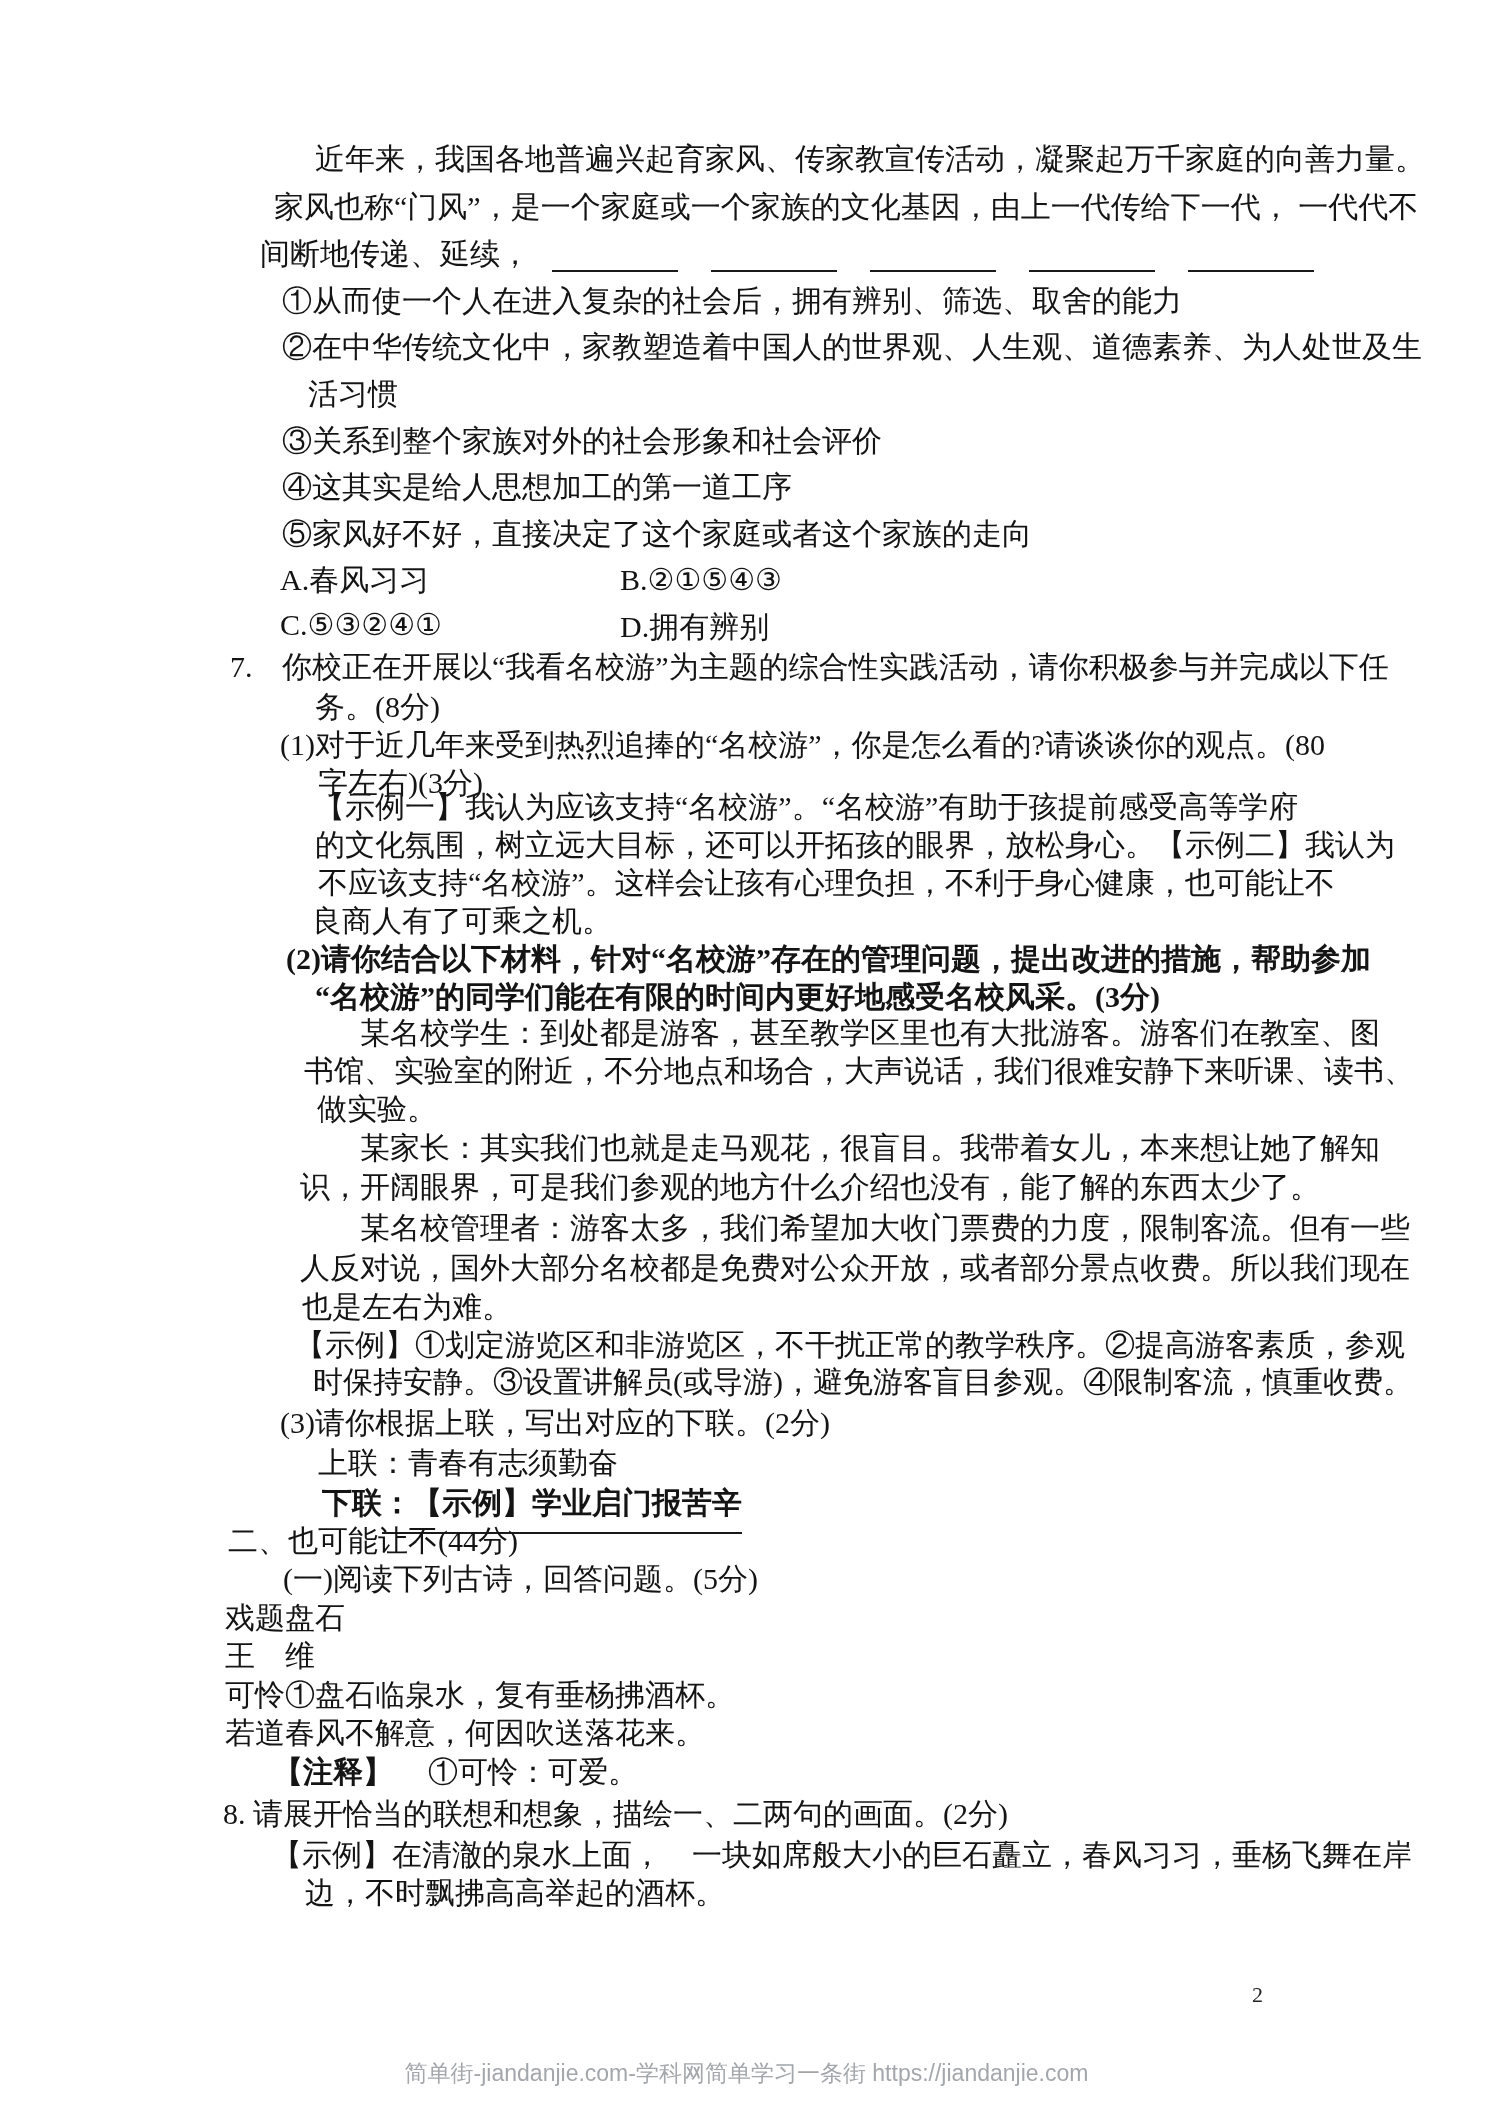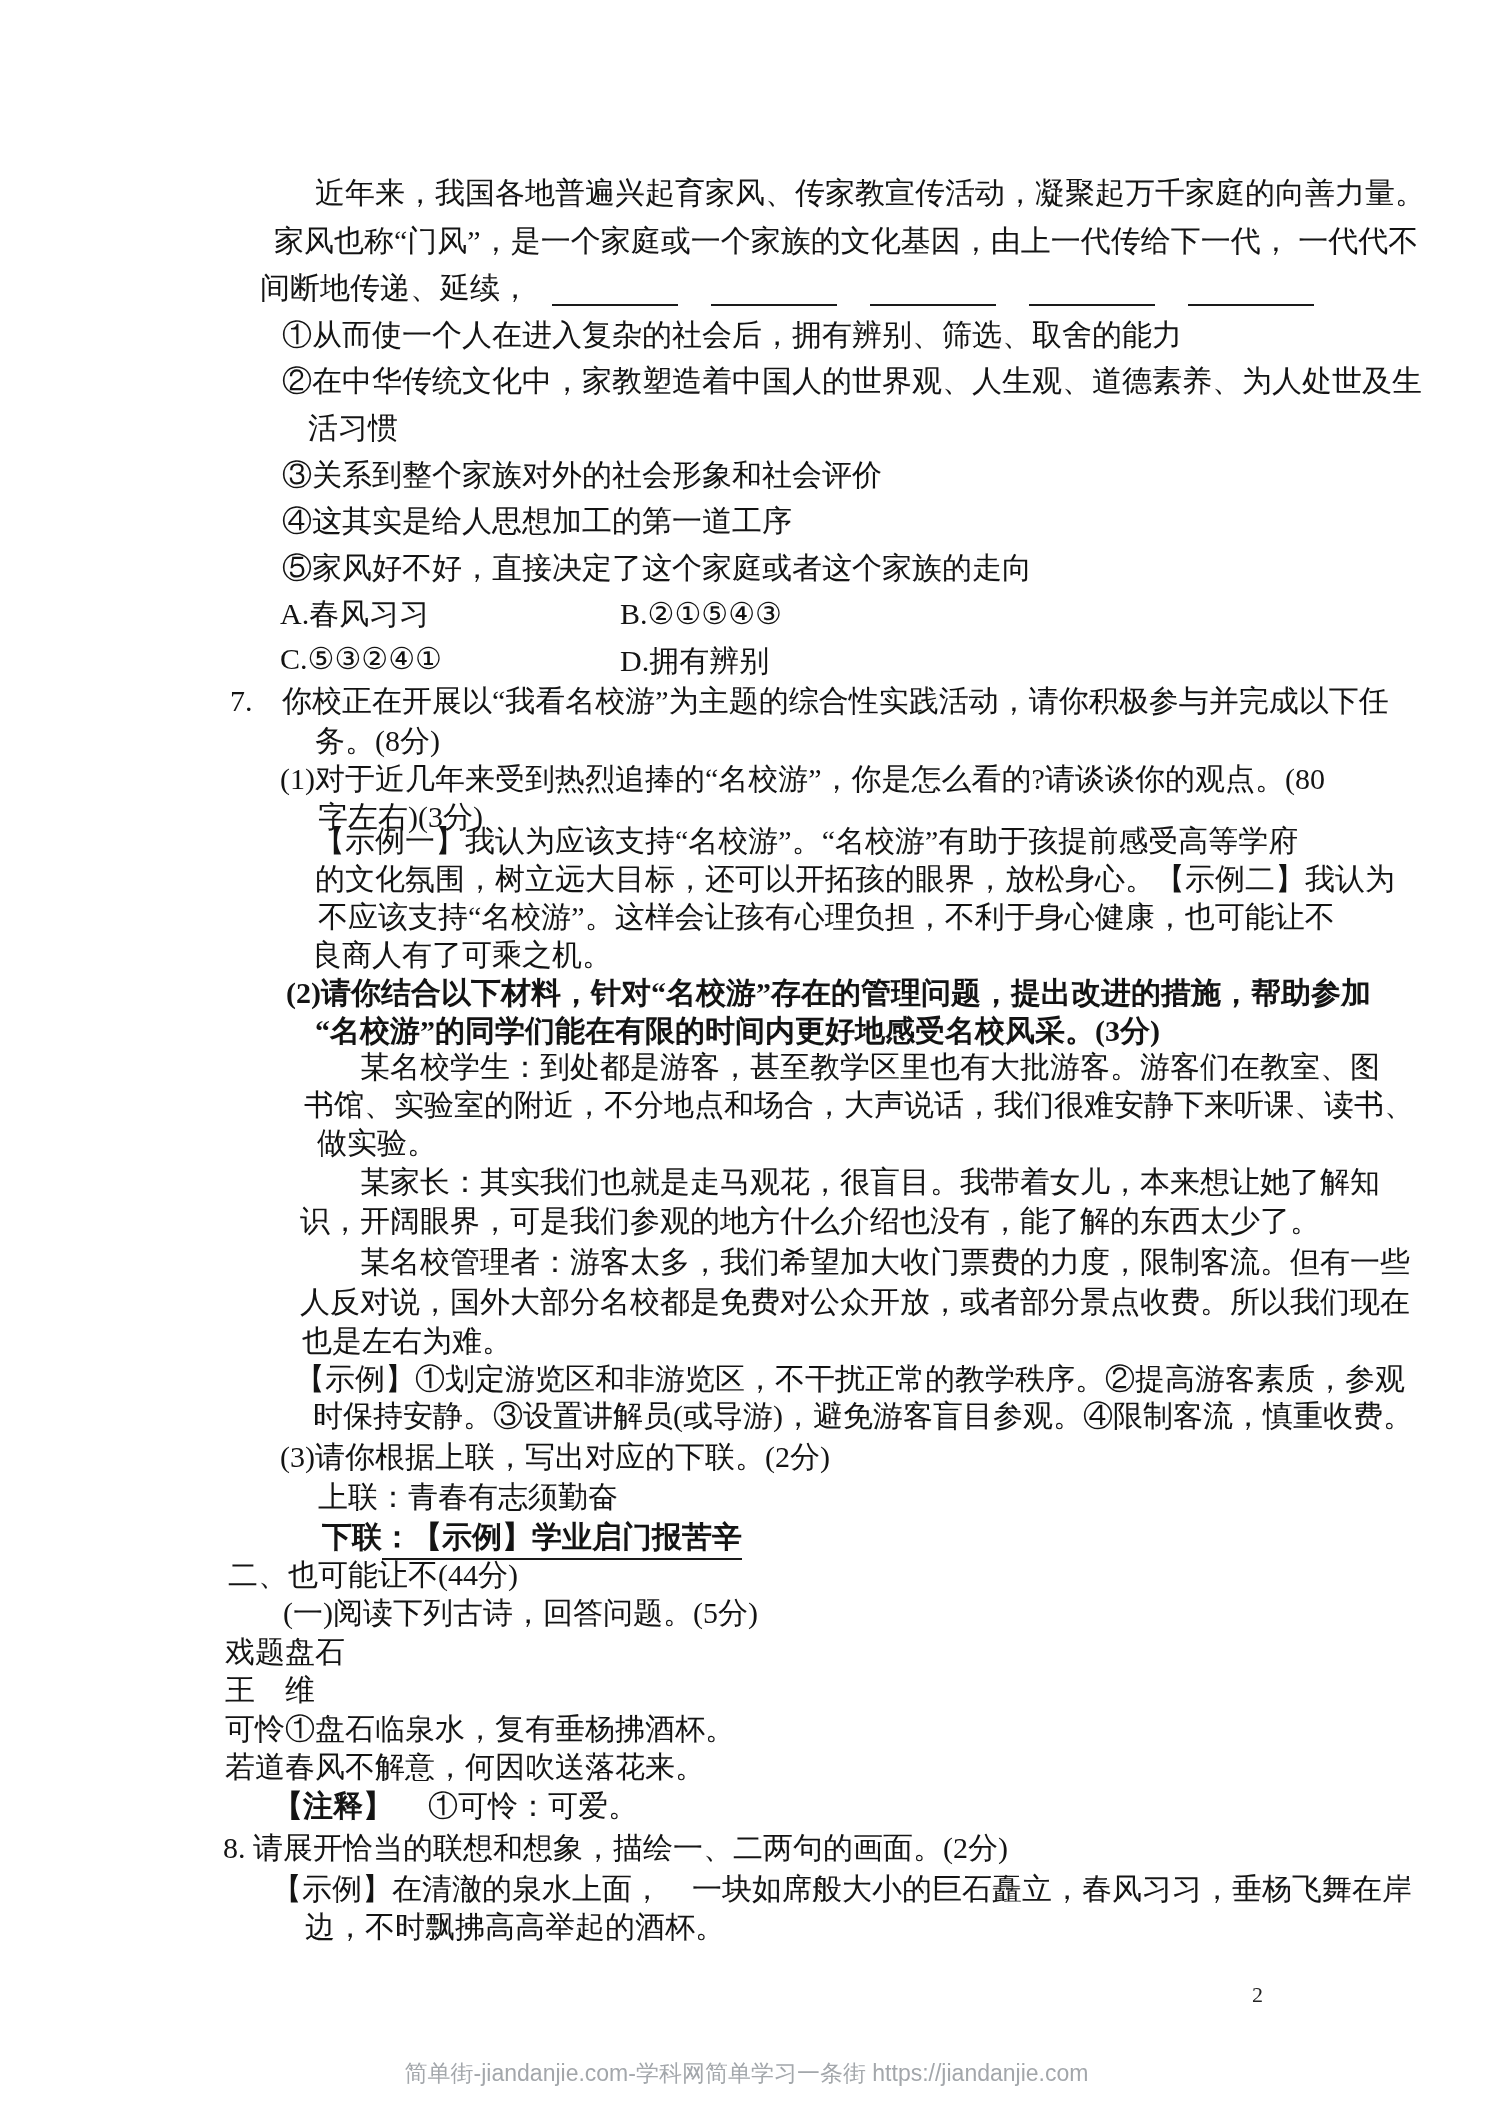--- a/index.html
+++ b/index.html
@@ -6,32 +6,32 @@
   .page{
     position:relative;
     width:1493px;height:2112px;
     margin:0 auto;
     background:#ffffff;
     font-family:"Liberation Serif","DejaVu Serif",serif;
     font-size:30px;
     color:#141414;
     overflow:hidden;
   }
-  .row{position:absolute;white-space:nowrap;line-height:1.15;margin-top:34px;}
+  .row{position:absolute;white-space:nowrap;line-height:1.15;}
   .bold{font-weight:700;}
   .center{width:1100px;left:225px;text-align:left;white-space:normal;}
   .blank{
     display:inline-block;
     width:126px;height:28px;
     border-bottom:2px solid #1a1a1a;
     margin-left:33px;
     vertical-align:bottom;
   }
   .blank.first{margin-left:22px;}
-  .ans-underline{border-bottom:2px solid #1a1a1a;padding-bottom:5px;}
+  .ans-underline{border-bottom:2px solid #1a1a1a;padding-bottom:13px;}
   .pagenum{position:absolute;font-size:22px;color:#222;}
   .footer{
     position:absolute;left:0;top:2058px;width:100%;
     text-align:center;
     font-family:"Liberation Sans","DejaVu Sans",sans-serif;
     font-size:23px;color:#a3a7ab;
   }
 </style>
 </head>
 <body>

